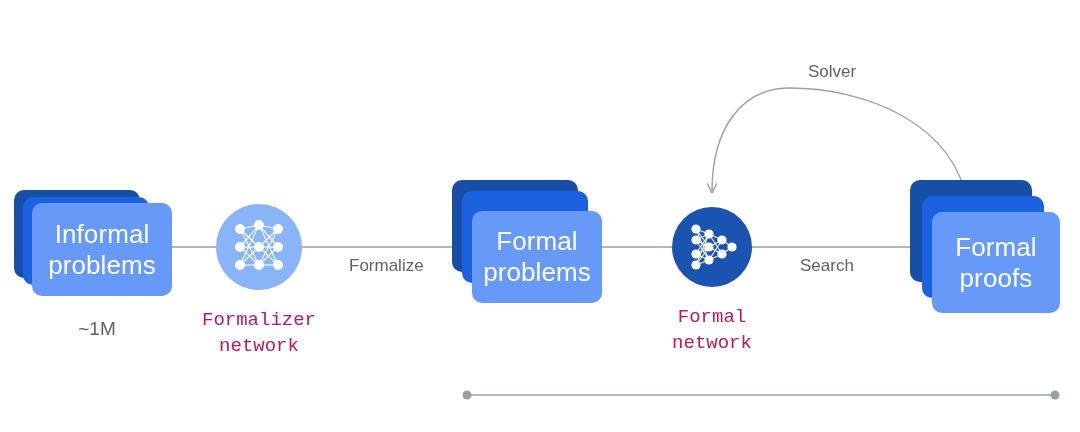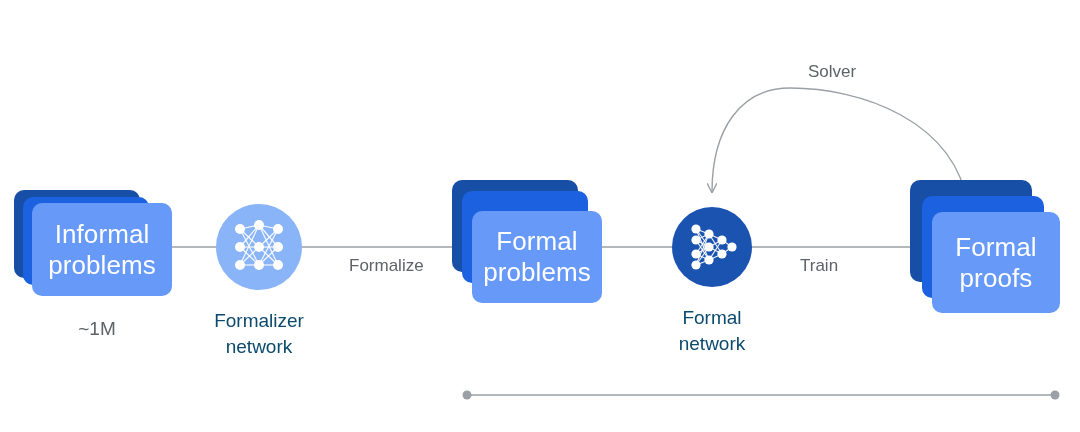--- a/index.html
+++ b/index.html
@@ -41,25 +41,26 @@
     white-space:nowrap;
   }
 
   
   .netnode{position:absolute;border-radius:50%;}
   .netnode svg{display:block;}
 
   .node-caption{
     position:absolute;
     font-size:19px;
-    color:#0c4a6e;
+    color:#be185d;
     text-align:center;
     line-height:1.35;
     white-space:pre-line;
     width:200px;
+    font-family:Liberation Mono, monospace;
   }
 
   
   .edge-label{
     position:absolute;
     font-size:17px;
     color:#5f6368;
     white-space:nowrap;
   }
   #wires{position:absolute;left:0;top:0;width:1080px;height:432px;pointer-events:none;}
@@ -198,21 +199,21 @@
           <circle cx="37" cy="53" r="4.6"></circle>
         <circle cx="50" cy="33" r="4.6"></circle>
           <circle cx="50" cy="47" r="4.6"></circle>
         <circle cx="60" cy="40" r="4.6"></circle>
       </g>
     </svg>
   </div>
   <div class="node-caption" style="left:612px;top:305px;">Formal
 network</div>
 
-  <div class="edge-label" style="left:800px;top:256px;">Train</div>
+  <div class="edge-label" style="left:800px;top:256px;">Search</div>
 
   <div class="edge-label" style="left:808px;top:62px;">Solver</div>
 
   <div class="stack" style="left:910px;top:180px;width:160px;height:140px;
               --c-back:#174EA6; --c-mid:#1B61E0; --c-front:#6699F8;">
     <div class="card back" style="left:0px;top:0px;width:122px;height:102px;"></div>
     <div class="card mid" style="left:12px;top:16px;width:122px;height:102px;"></div>
     <div class="card front" style="left:22px;top:32px;width:128px;height:101px;">
       <span class="card-label">Formal
 proofs</span>

